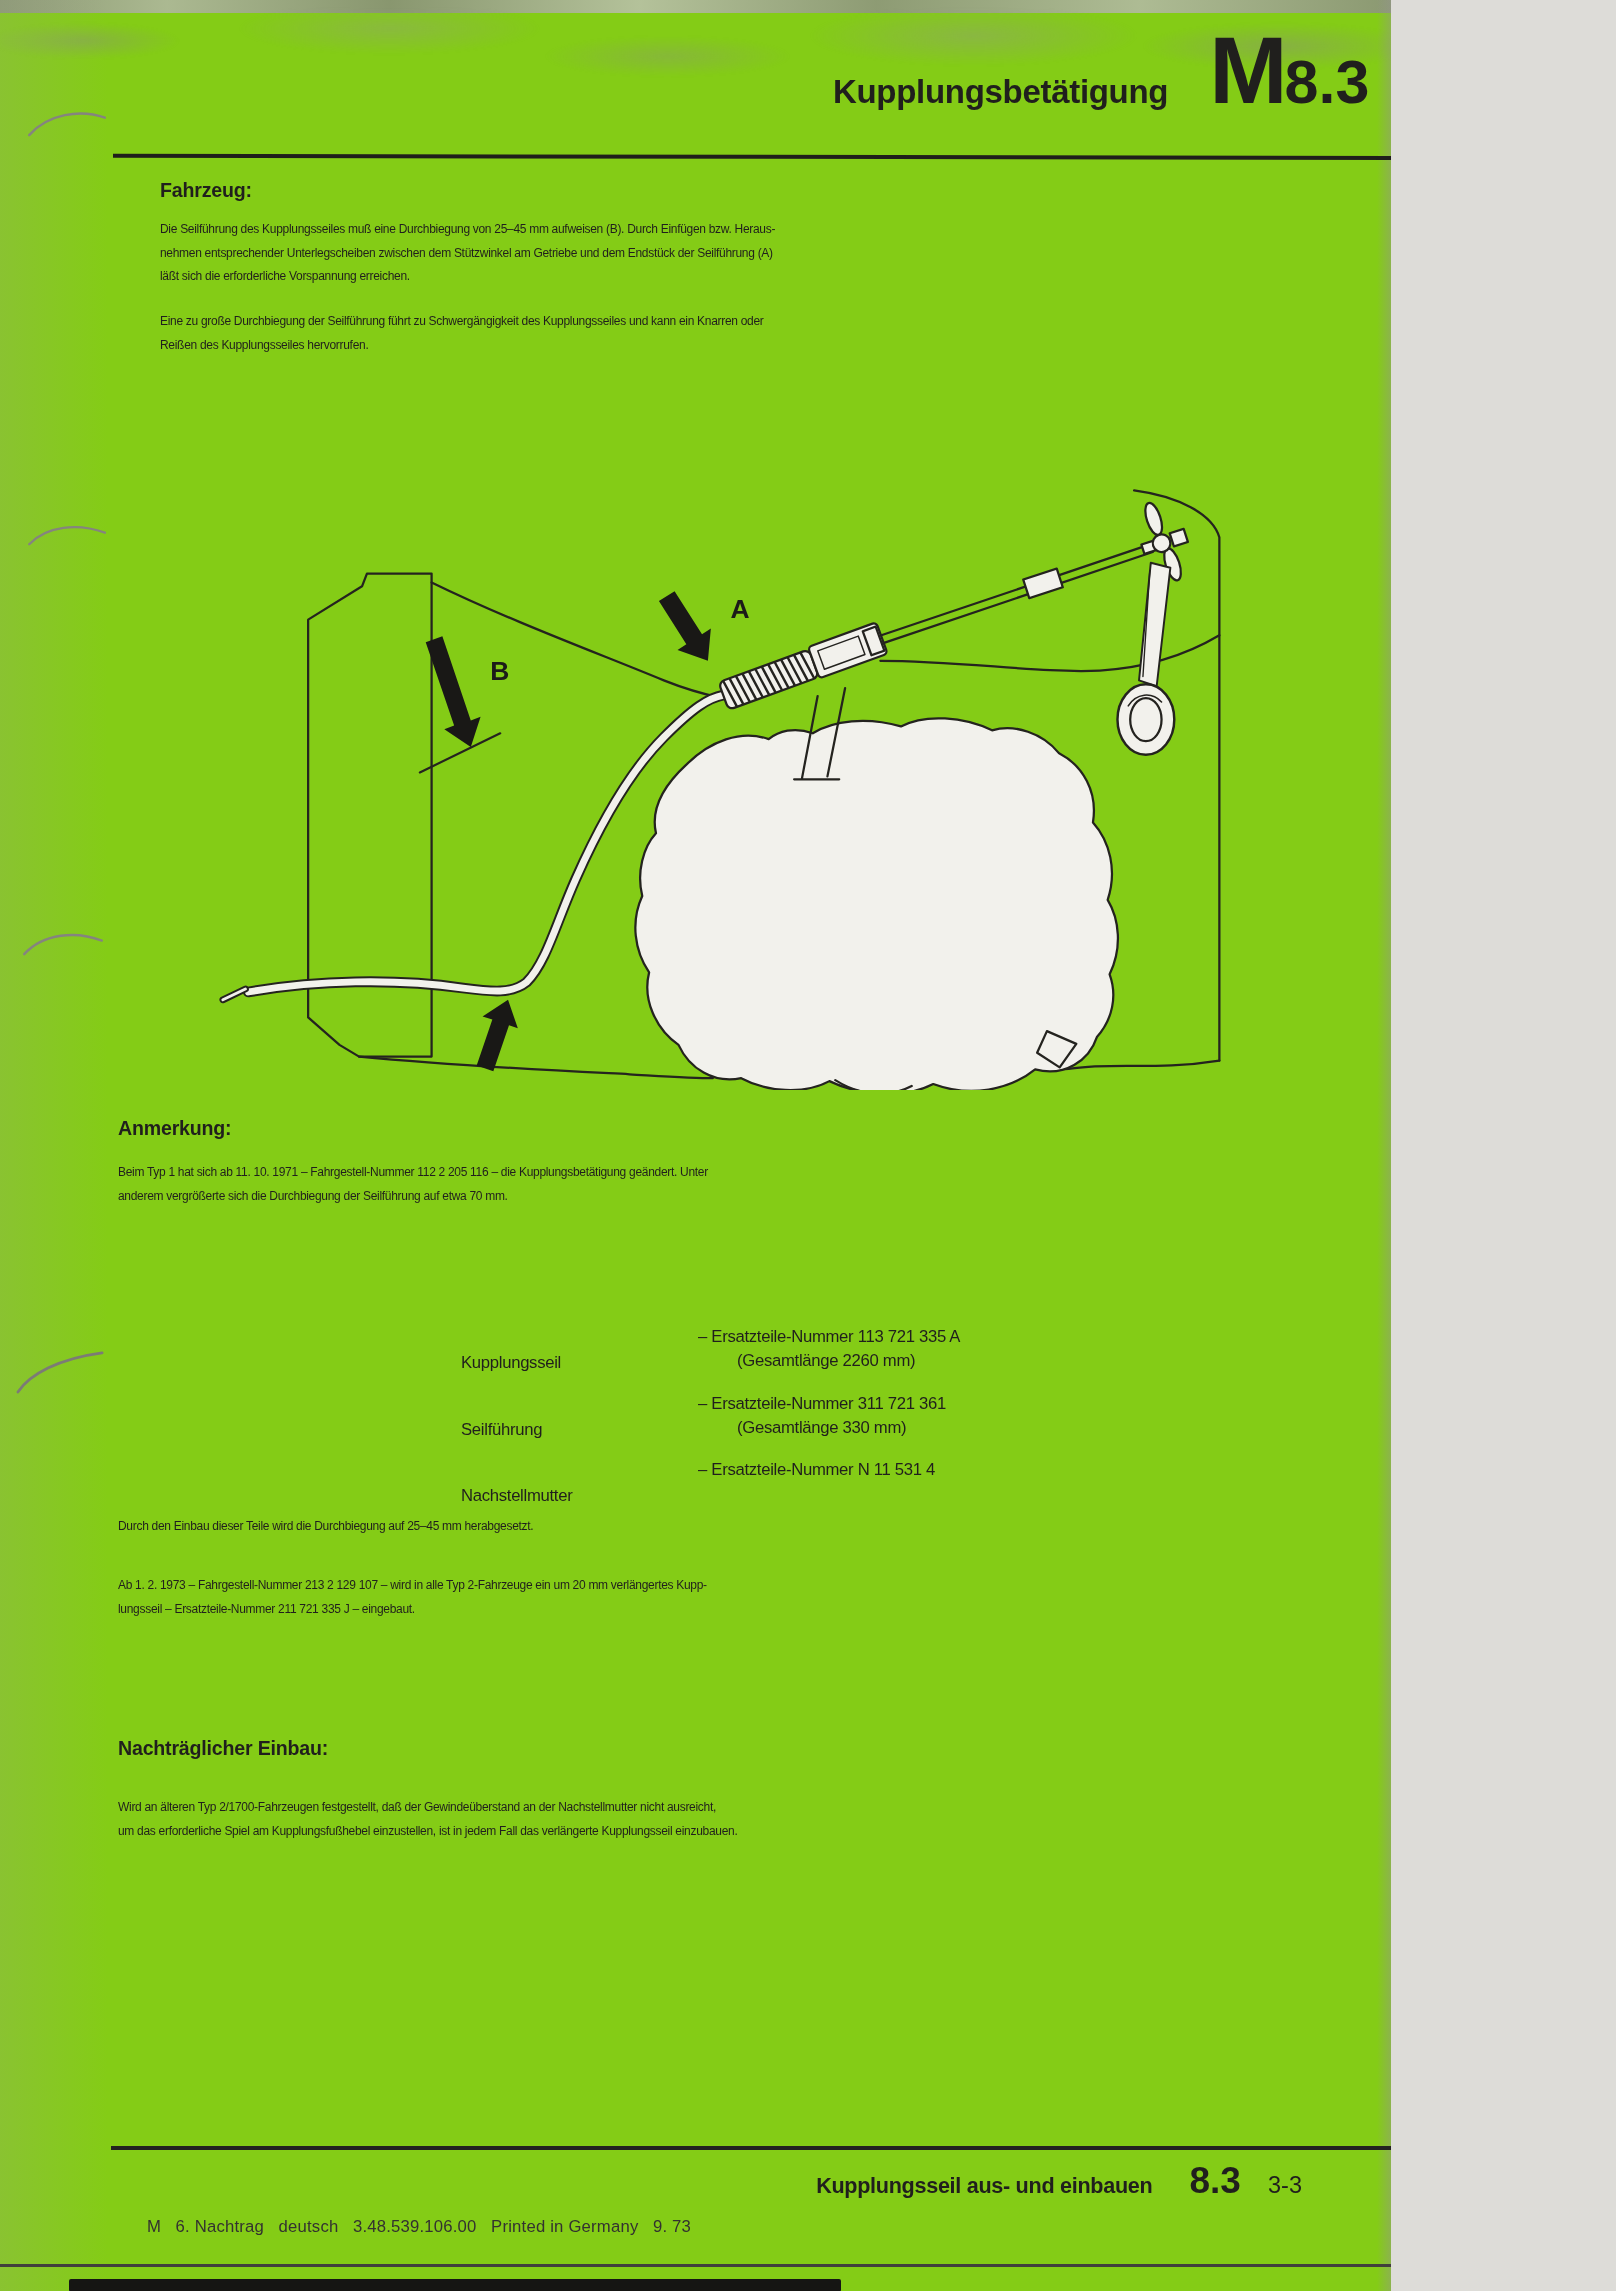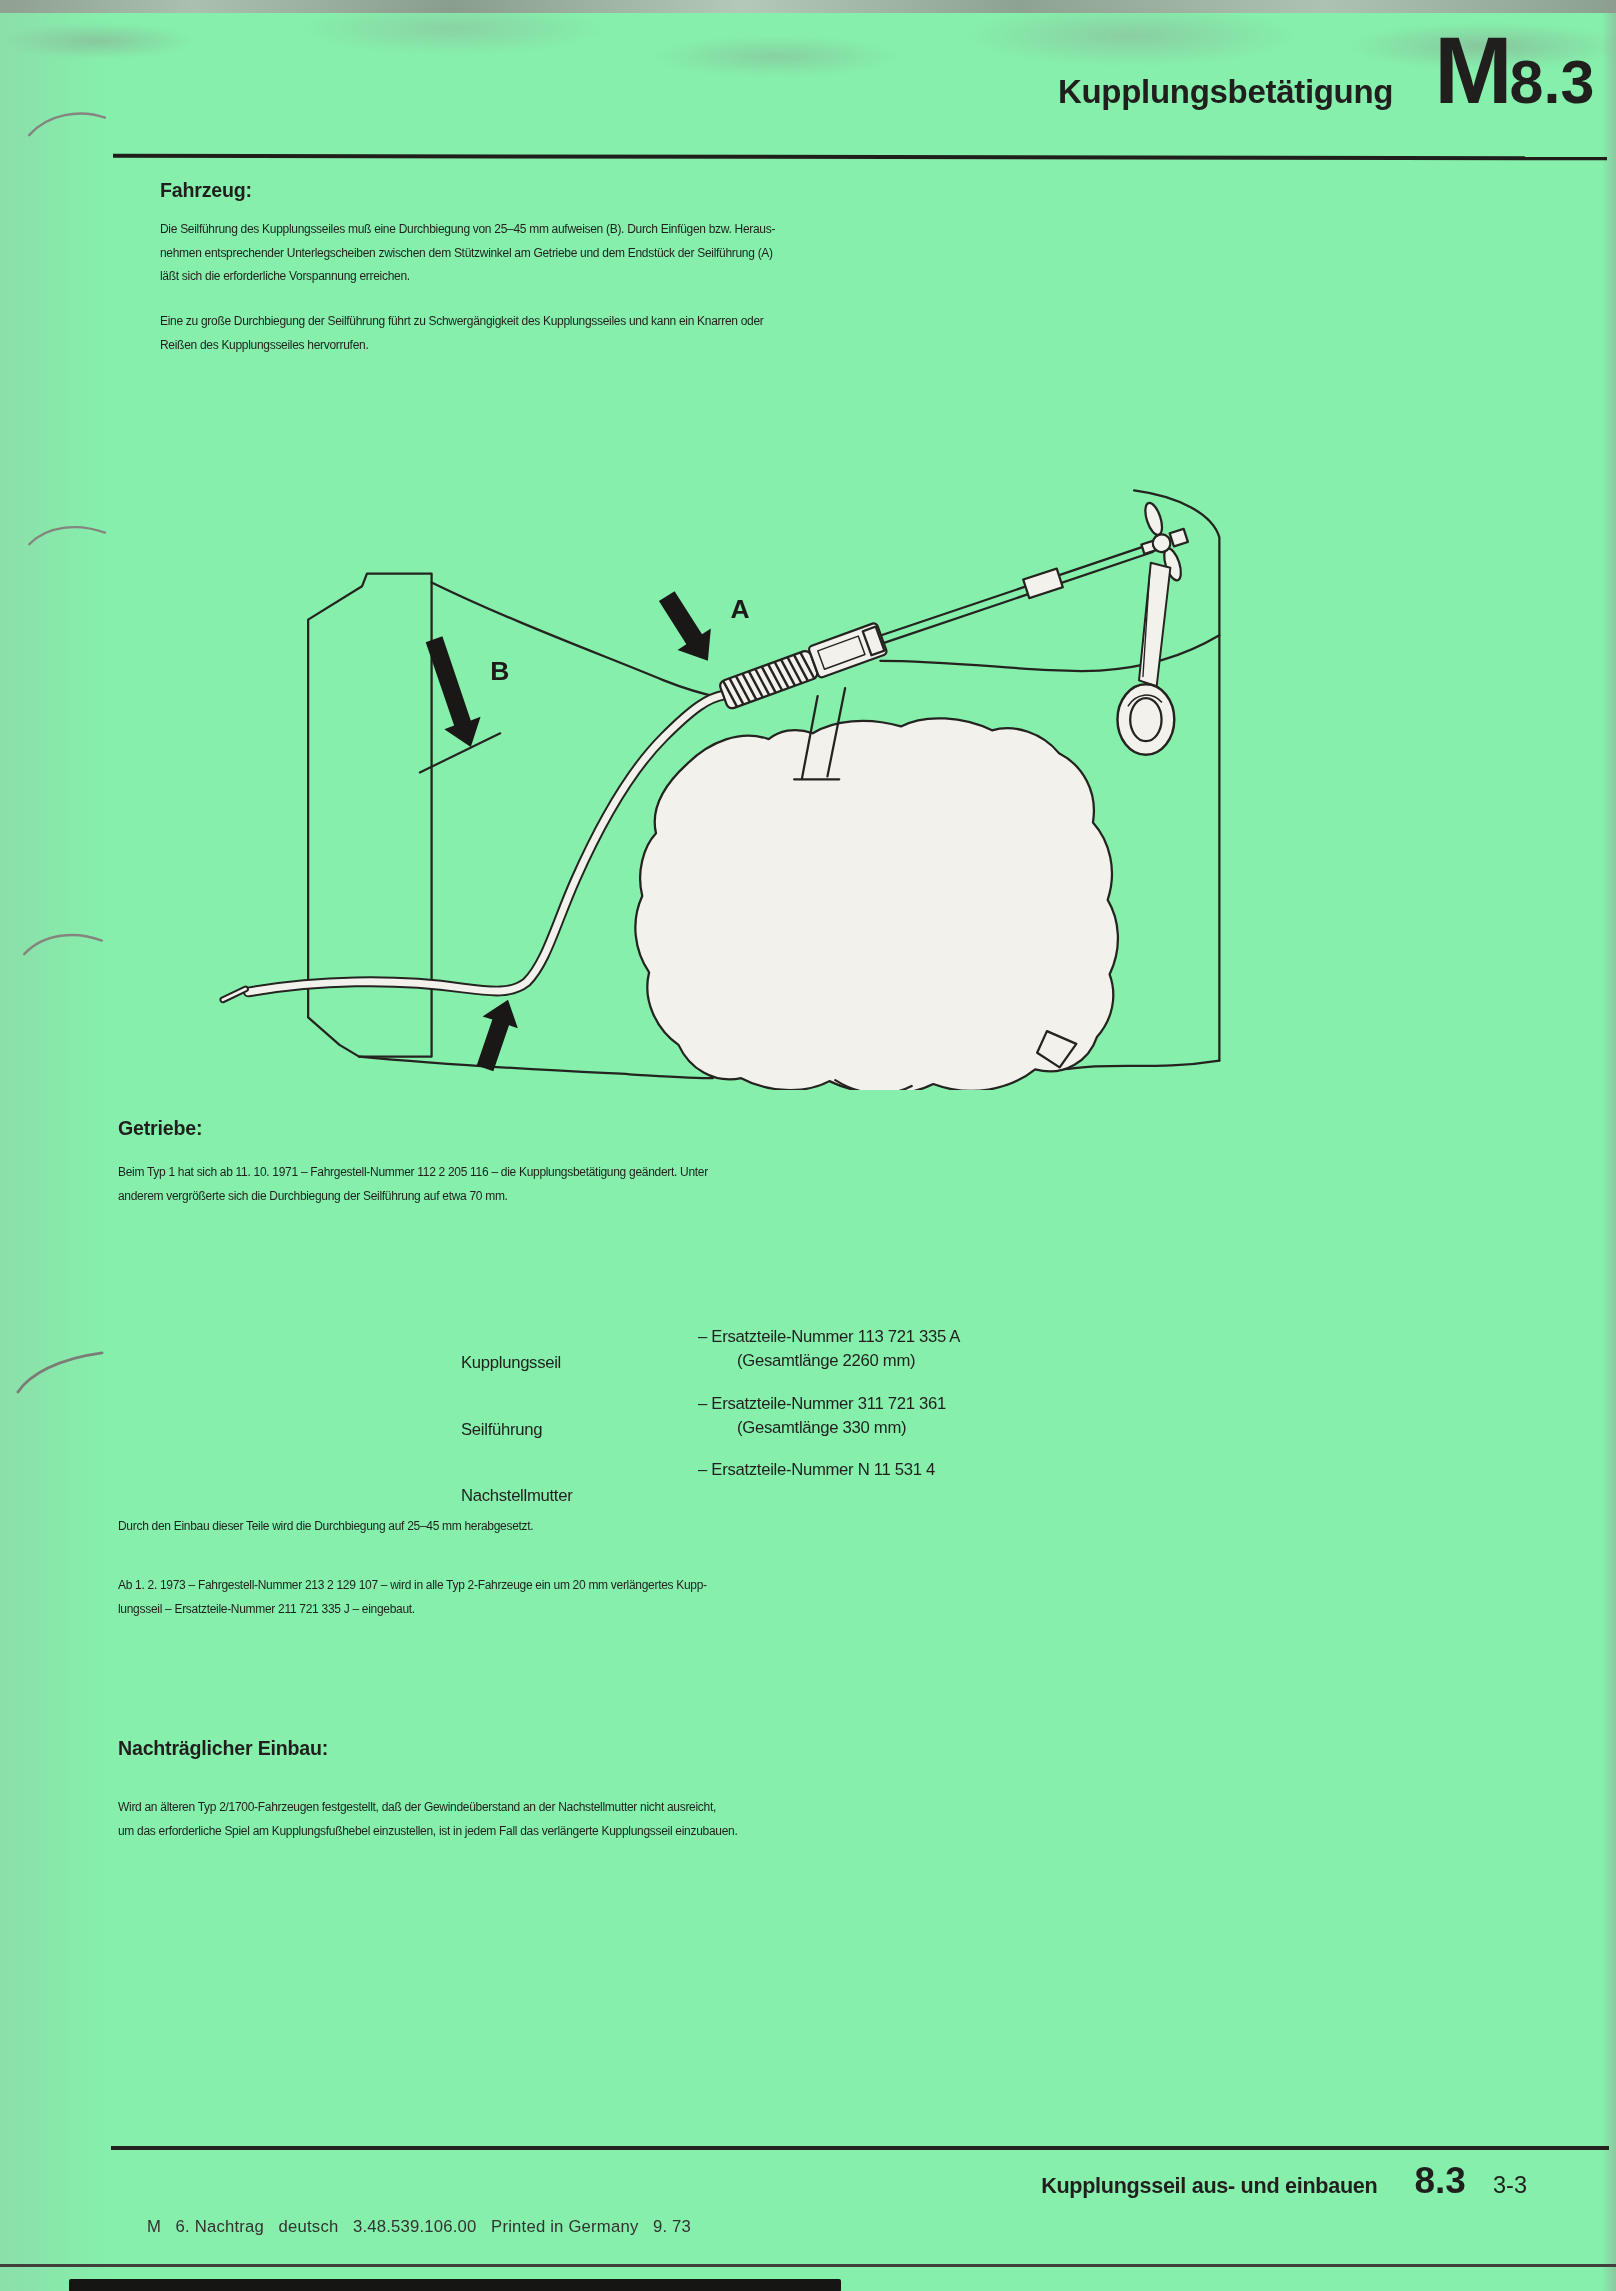--- a/index.html
+++ b/index.html
@@ -1,16 +1,16 @@
 <!DOCTYPE html>
 <html><head>
 <meta charset="utf-8">
 <style>
   html,body{margin:0;padding:0;background:#dddcd8;}
-  .page{position:relative;width:1616px;height:2292px;background:#86efac;overflow:hidden;
+  .page{position:relative;width:1391px;height:2292px;background:#84cc16;overflow:hidden;
         font-family:"Liberation Sans",sans-serif;color:#201f1d;}
   
   .scan-top{position:absolute;top:0;left:0;width:100%;height:12.7px;opacity:.8;
     background:linear-gradient(90deg,#8e8d89,#b5b4b0 12%,#8a8985 28%,#c0bfbb 46%,#908f8b 63%,#b8b7b3 82%,#8d8c88);}
   .scan-top2{position:absolute;top:9.8px;left:0;width:100%;height:103px;filter:blur(1.5px);
     background:
       radial-gradient(ellipse 137px 25.5px at 6% 30%,rgba(138,137,133,.38),transparent 70%),
       radial-gradient(ellipse 216px 37px at 28% 18%,rgba(150,149,145,.32),transparent 70%),
       radial-gradient(ellipse 176px 29px at 48% 45%,rgba(140,139,135,.30),transparent 70%),
       radial-gradient(ellipse 235px 43px at 70% 25%,rgba(148,147,143,.36),transparent 70%),
@@ -162,21 +162,21 @@
     </g>
 
     <polygon fill="#191816" points="450,151 478,195 469,201 500,212 503,179 494,185 466,141"></polygon>
     <polygon fill="#191816" points="212,193 241,278 231,282 258,300 268,269 258,273 229,187"></polygon>
     <polygon fill="#191816" points="281,631 297,584 306,587 296,558 270,575 280,578 264,625"></polygon>
 
     <text x="523" y="168" font-family="Liberation Sans, sans-serif" font-size="27" font-weight="700" fill="#1c1b19">A</text>
     <text x="278" y="232" font-family="Liberation Sans, sans-serif" font-size="27" font-weight="700" fill="#1c1b19">B</text>
   </svg>
 
-  <div class="heading" style="left:118px;top:1117px">Getriebe:</div>
+  <div class="heading" style="left:118px;top:1117px">Anmerkung:</div>
   <div class="para" style="left:118px;top:1161px">Beim Typ 1 hat sich ab 11. 10. 1971 – Fahrgestell-Nummer 112 2 205 116 – die Kupplungsbetätigung geändert. Unter
 anderem vergrößerte sich die Durchbiegung der Seilführung auf etwa 70 mm.</div>
 
   <div class="part-row" style="top:1325px">
     <span class="part-label">Kupplungsseil</span>
     <div class="part-value">
       <div>– Ersatzteile-Nummer 113 721 335 A</div>
       <div class="part-note">(Gesamtlänge 2260 mm)</div>
     </div>
   </div>

